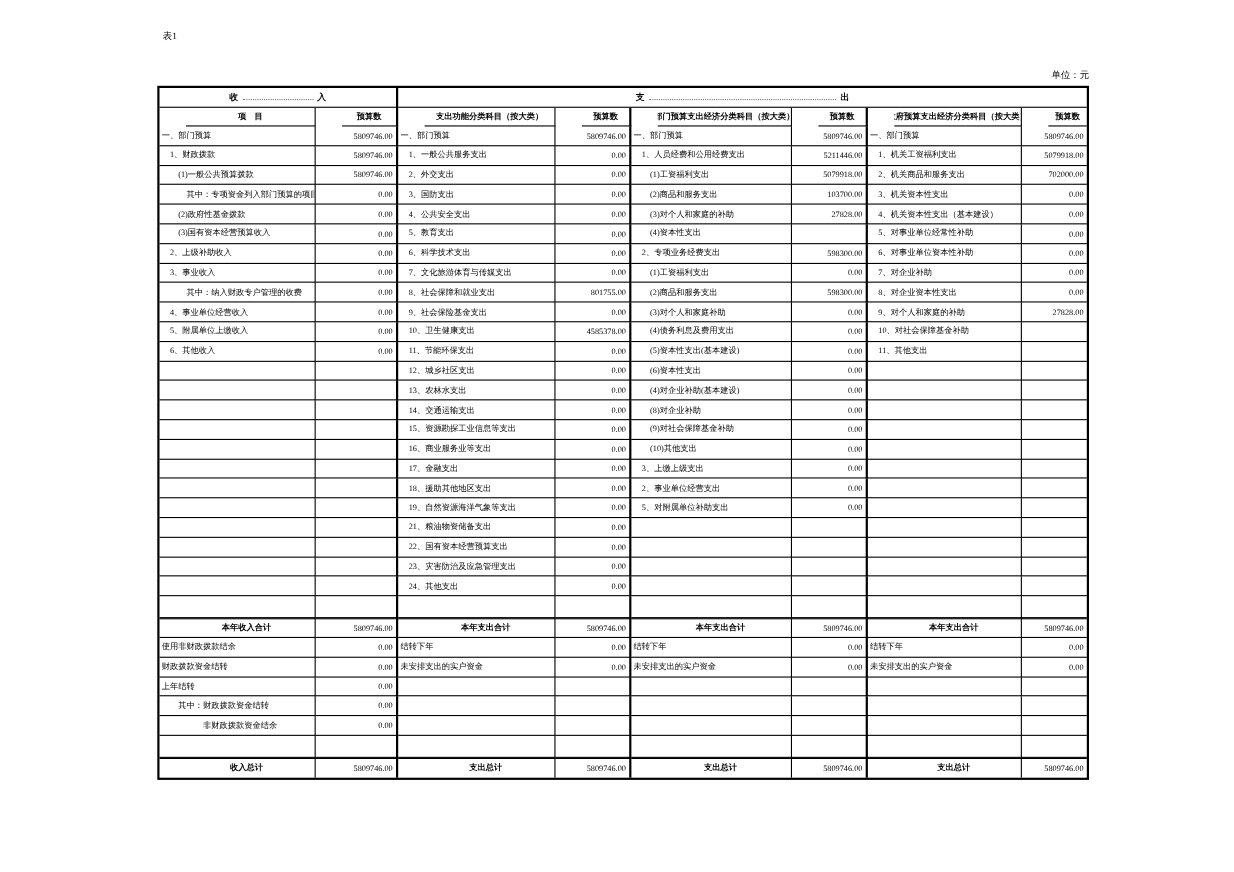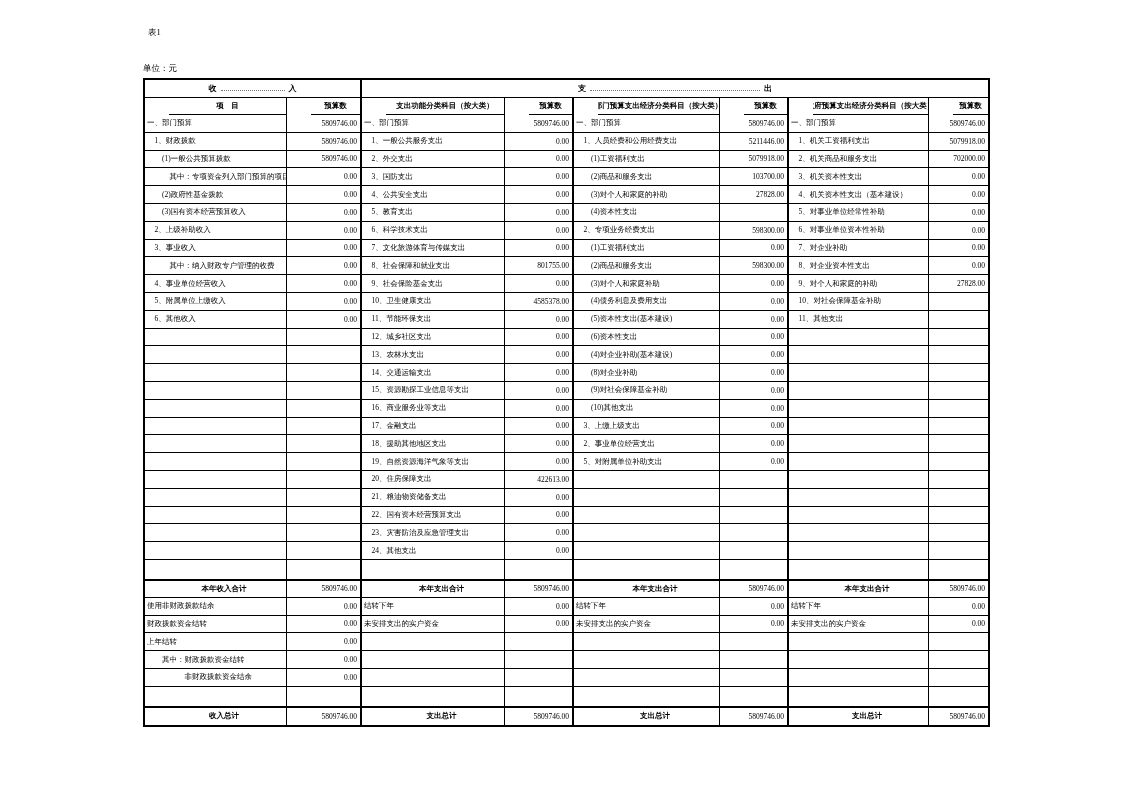--- a/index.html
+++ b/index.html
@@ -3,21 +3,21 @@
 <meta charset="utf-8">
 <style>
   * { margin:0; padding:0; box-sizing:border-box; }
   html,body { background:#ffffff; }
   body { font-family:"Liberation Serif","DejaVu Serif",serif; color:#000; }
   .page { position:relative; width:1122px; height:793px; background:#fff; overflow:hidden; }
 
   .table-tag { position:absolute; left:148px; top:27px; font-size:8.5px; }
   .page-title { position:absolute; left:143px; top:42px; width:847px; text-align:center;
                 font-size:15px; font-weight:bold; letter-spacing:1px; }
-  .unit-label { position:absolute; left:143px; top:63px; width:847px; text-align:left; font-size:8.5px; }
+  .unit-label { position:absolute; left:143px; top:63px; width:847px; text-align:right; font-size:8.5px; }
 
   .budget-table { position:absolute; left:143px; top:78px; width:847px;
                   border:2px solid #000; background:#fff; }
 
   .grow { display:grid; grid-template-columns:217px 626px; }
   .cols { display:grid; grid-template-columns:142px 75px 143px 69px 146px 69px 140px 59px; }
 
   .gcell { height:18px; border-bottom:1px solid #000; display:flex; align-items:center; justify-content:center; }
   .gcell.first { border-right:2px solid #000; }
   .gchar { font-size:8px; font-weight:bold; }
@@ -272,30 +272,20 @@
           <div class="cell lbl">　19、自然资源海洋气象等支出</div>
           <div class="cell val">0.00</div>
           <div class="cell lbl">　5、对附属单位补助支出</div>
           <div class="cell val">0.00</div>
           <div class="cell lbl"></div>
           <div class="cell val"></div>
         </div>
         <div class="cols trow">
           <div class="cell lbl"></div>
           <div class="cell val"></div>
-          <div class="cell lbl">　20、住房保障支出</div>
-          <div class="cell val">422613.00</div>
-          <div class="cell lbl"></div>
-          <div class="cell val"></div>
-          <div class="cell lbl"></div>
-          <div class="cell val"></div>
-        </div>
-        <div class="cols trow">
-          <div class="cell lbl"></div>
-          <div class="cell val"></div>
           <div class="cell lbl">　21、粮油物资储备支出</div>
           <div class="cell val">0.00</div>
           <div class="cell lbl"></div>
           <div class="cell val"></div>
           <div class="cell lbl"></div>
           <div class="cell val"></div>
         </div>
         <div class="cols trow">
           <div class="cell lbl"></div>
           <div class="cell val"></div>

